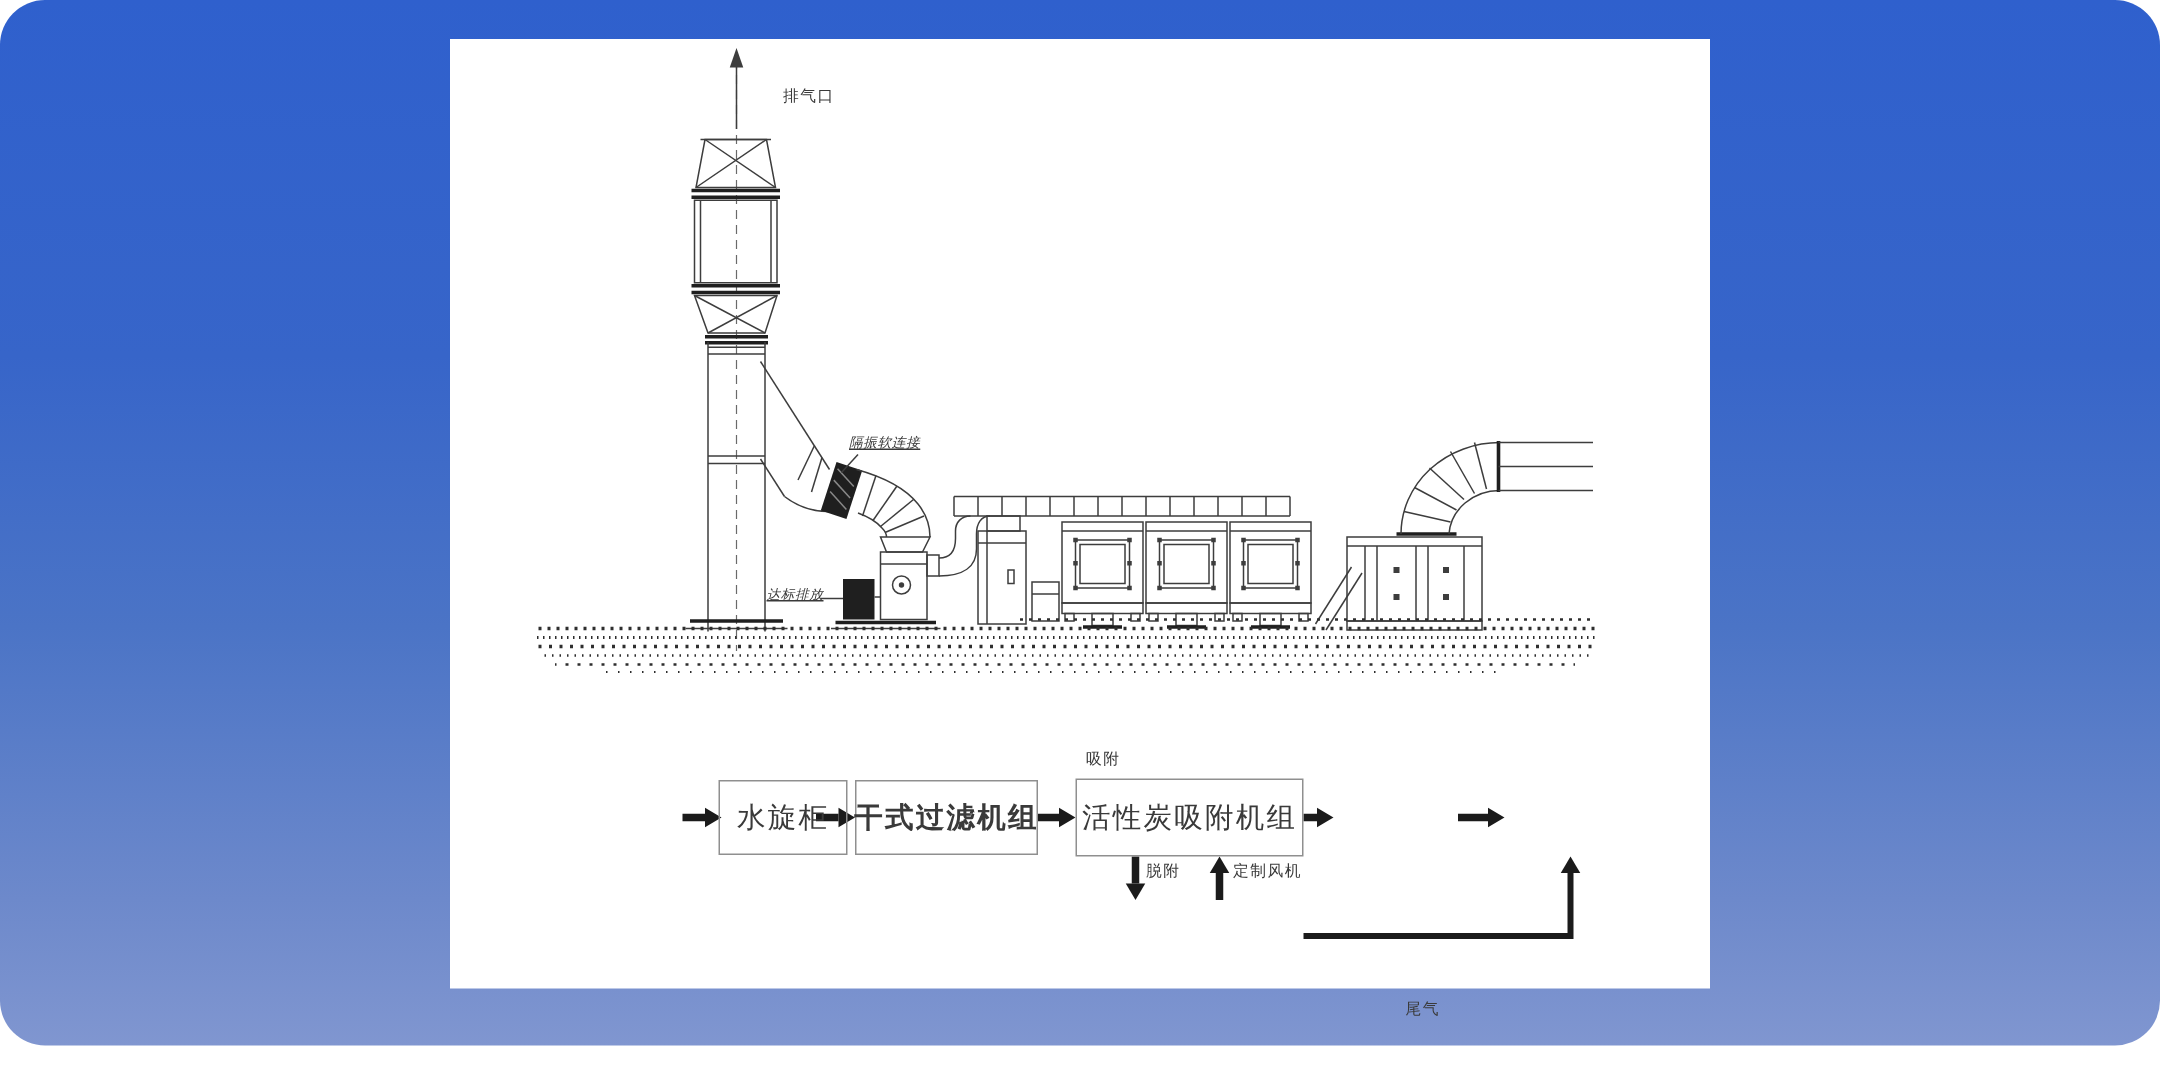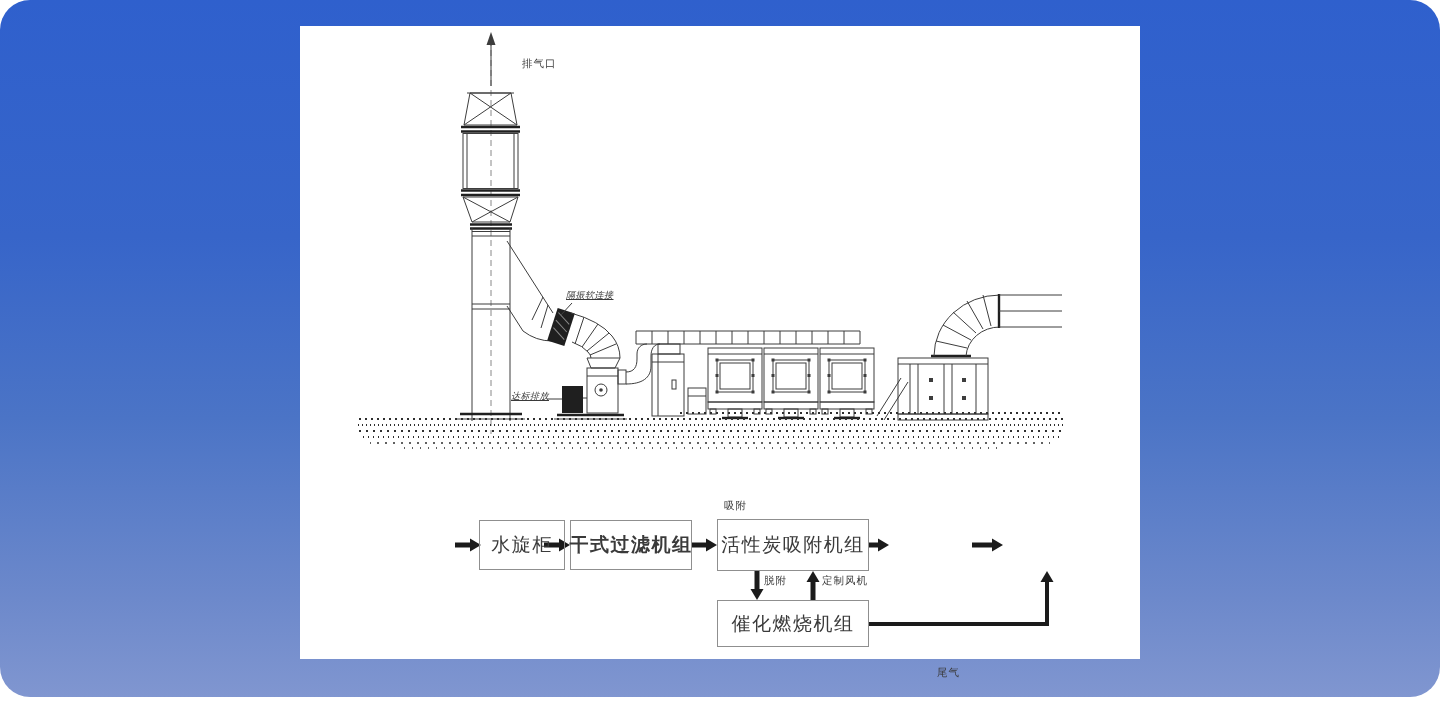--- a/index.html
+++ b/index.html
@@ -257,16 +257,15 @@
     <div class="lbl tiny u" style="left:211px;top:364px;">达标排放</div>
 
     <div class="lbl small" style="left:424px;top:473px;">吸附</div>
     <div class="lbl small" style="left:424px;top:548px;margin-left:40px;">脱附</div>
     <div class="lbl small" style="left:522px;top:548px;">定制风机</div>
     <div class="lbl small" style="left:637px;top:600px;margin-top:40px;">尾气</div>
 
     <div class="fc-box" style="left:179px;top:494px;width:86px;height:50px;">水旋柜</div>
     <div class="fc-box" style="left:270px;top:494px;width:122px;height:50px;font-weight:bold;">干式过滤机组</div>
     <div class="fc-box" style="left:417px;top:493px;width:152px;height:52px;">活性炭吸附机组</div>
-    <div class="fc-box" style="left:417px;top:574px;width:152px;height:47px;">催化燃烧机组</div>
 
   </div>
 </div>
 
 </body></html>

